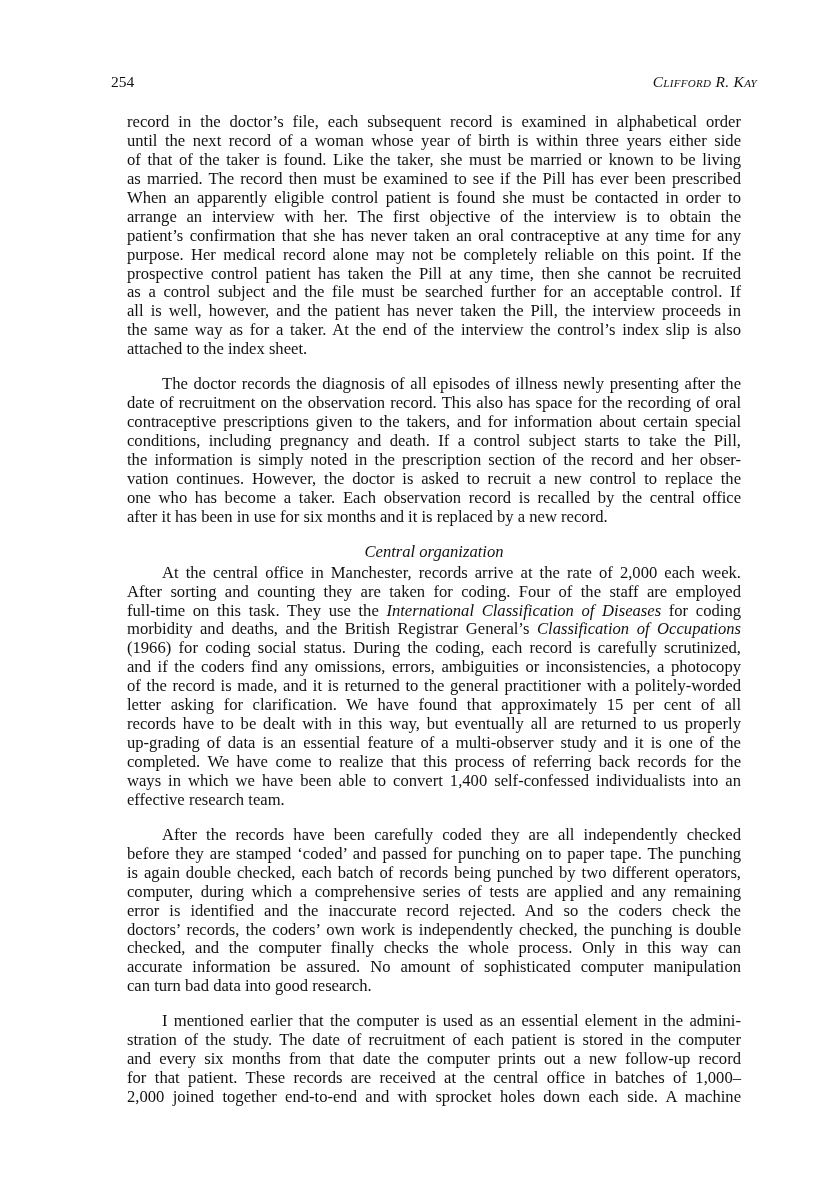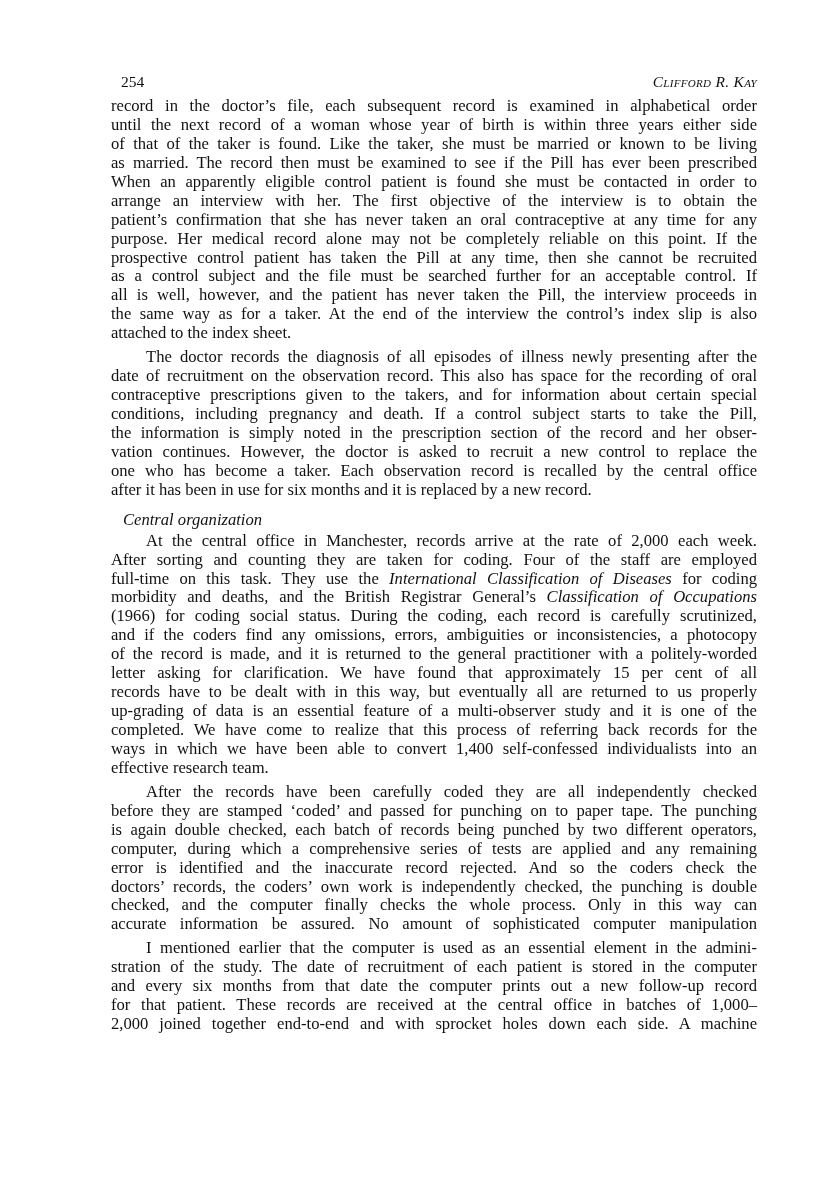--- a/index.html
+++ b/index.html
@@ -8,36 +8,36 @@
     font-family: "Liberation Serif", "DejaVu Serif", serif;
     color: #111111;
   }
   .page {
     position: absolute; left: 111px; top: 0; width: 646px;
   }
   .running-head {
     position: absolute; top: 73px; left: 0; width: 646px; height: 20px;
     font-size: 15.5px;
   }
-  .page-number { position: absolute; left: 0; top: 0; margin-left: 10px; }
+  .page-number { position: absolute; left: 0; top: 0; }
   .running-author {
     position: absolute; right: 0; top: 0;
     font-variant: small-caps; letter-spacing: 0.3px; font-style: italic;
   }
   .body-text {
     position: absolute; top: 97px; left: 0; width: 646px;
     font-size: 16.6px; line-height: 18.95px;
   }
   .para {
-    margin: 0; text-align: justify; text-indent: 0;
+    margin: 16px; text-align: justify; text-indent: 0;
   }
   .para + .para, .heading + .para { margin-top: 0; }
   .gap { margin-top: 5px !important; }
   .heading {
-    font-style: italic; margin: 11px 0 2px 12px;
+    font-style: italic; margin: 11px 0 2px 0; text-align: center;
   }
   .line {
     display: block; text-align: justify; text-align-last: justify;
     white-space: nowrap; height: 18.95px; overflow: visible;
   }
   .line.last { text-align-last: left; }
   .line.first-indent { padding-left: 35px; }
   em { font-style: italic; }
 </style>
 </head>
@@ -93,20 +93,21 @@
       </div>
     <div class="para gap" id="p4">
         <span class="line first-indent">After the records have been carefully coded they are all independently checked</span>
         <span class="line">before they are stamped ‘coded’ and passed for punching on to paper tape.  The punching</span>
         <span class="line">is again double checked, each batch of records being punched by two different operators,</span>
         <span class="line">computer, during which a comprehensive series of tests are applied and any remaining</span>
         <span class="line">error is identified and the inaccurate record rejected.  And so the coders check the</span>
         <span class="line">doctors’ records, the coders’ own work is independently checked, the punching is double</span>
         <span class="line">checked, and the computer finally checks the whole process.  Only in this way can</span>
         <span class="line">accurate information be assured.  No amount of sophisticated computer manipulation</span>
+        <span class="line last">can turn bad data into good research.</span>
       </div>
     <div class="para gap" id="p5">
         <span class="line first-indent">I mentioned earlier that the computer is used as an essential element in the admini-</span>
         <span class="line">stration of the study.  The date of recruitment of each patient is stored in the computer</span>
         <span class="line">and every six months from that date the computer prints out a new follow-up record</span>
         <span class="line">for that patient.  These records are received at the central office in batches of 1,000–</span>
         <span class="line">2,000 joined together end-to-end and with sprocket holes down each side.  A machine</span>
       </div>
   </div>
 </div>

